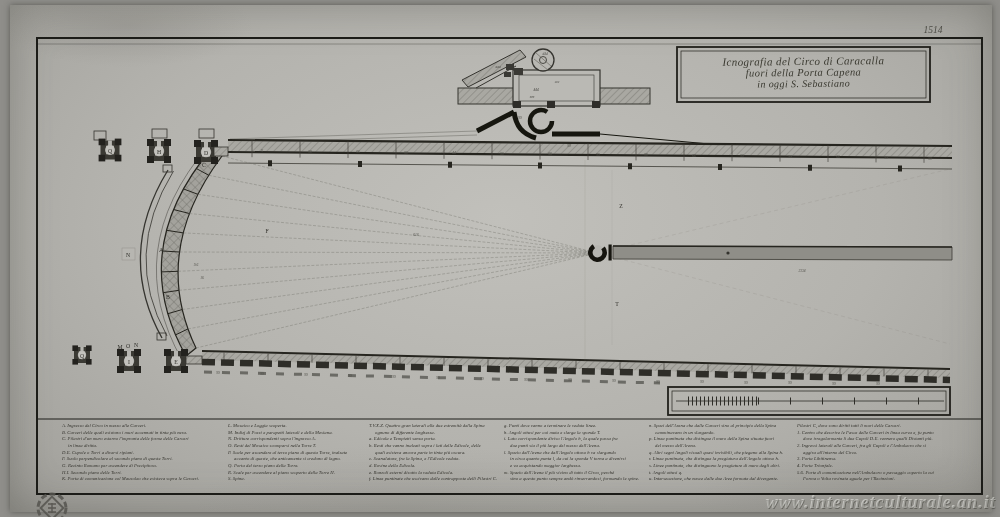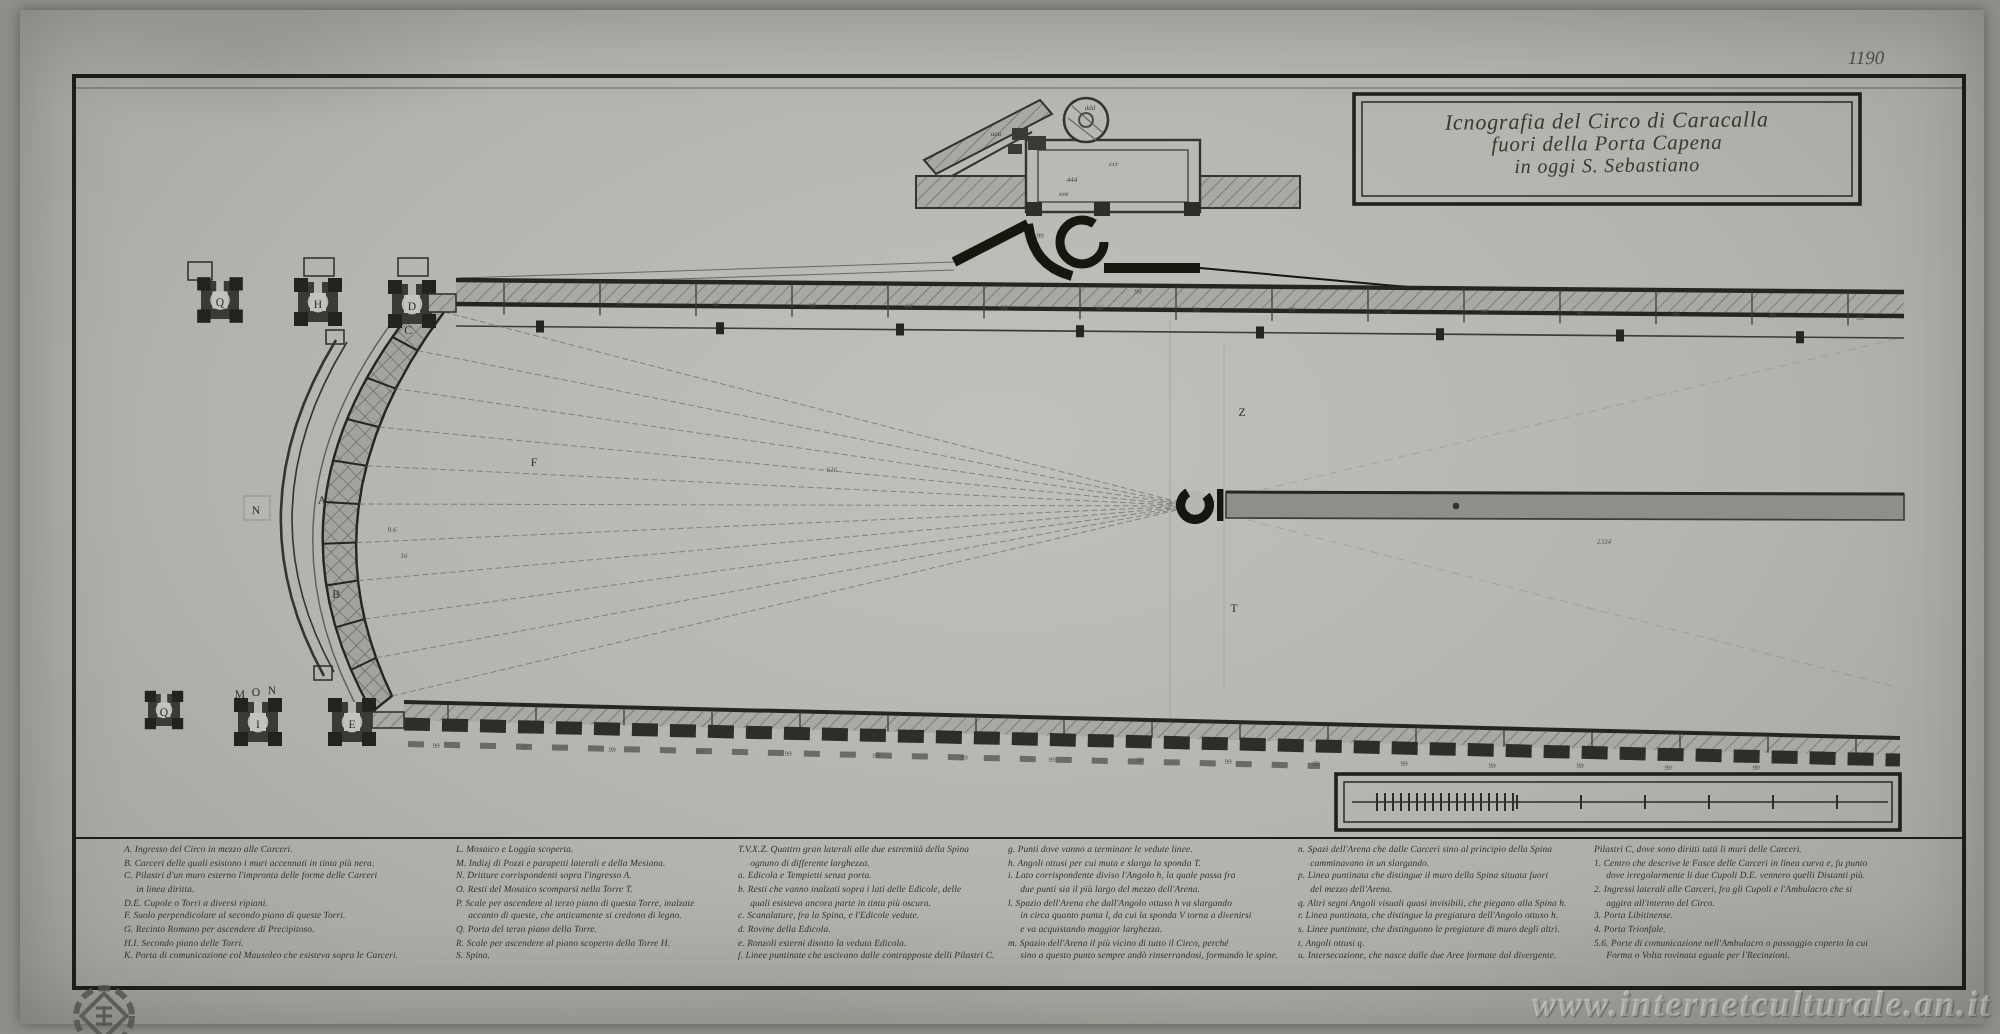--- a/index.html
+++ b/index.html
@@ -241,21 +241,21 @@
       <text x="834" y="385" class="m" text-anchor="middle">99</text>
       <text x="878" y="385" class="m" text-anchor="middle">99</text>
       <text x="498" y="68" class="i" text-anchor="middle">aaa</text>
       <text x="545" y="55" class="i" text-anchor="middle">ddd</text>
       <text x="557" y="83" class="i" text-anchor="middle">ccc</text>
       <text x="532" y="98" class="i" text-anchor="middle">eee</text>
       <text x="536" y="91" class="i" text-anchor="middle">444</text>
     </g>
 </svg>
 
-<div class="plateno">1190</div>
+<div class="plateno">1514</div>
 
 <div class="titlebox">
   <div class="t1">Icnografia del Circo di Caracalla</div>
   <div class="t2">fuori della Porta Capena</div>
   <div class="t3">in oggi S. Sebastiano</div>
 </div>
 
 <div>
   <div class="legend-col lc0"><div class="lgl">A. Ingresso del Circo in mezzo alle Carceri.</div><div class="lgl">B. Carceri delle quali esistono i muri accennati in tinta più nera.</div><div class="lgl">C. Pilastri d'un muro esterno l'impronta delle forme delle Carceri</div><div class="lgl">     in linea diritta.</div><div class="lgl">D.E. Cupole o Torri a diversi ripiani.</div><div class="lgl">F. Suolo perpendicolare al secondo piano di queste Torri.</div><div class="lgl">G. Recinto Romano per ascendere di Precipitoso.</div><div class="lgl">H.I. Secondo piano delle Torri.</div><div class="lgl">K. Porta di comunicazione col Mausoleo che esisteva sopra le Carceri.</div></div>
   <div class="legend-col lc1"><div class="lgl">L. Mosaico e Loggia scoperta.</div><div class="lgl">M. Indizj di Pozzi e parapetti laterali e della Mesiana.</div><div class="lgl">N. Dritture corrispondenti sopra l'ingresso A.</div><div class="lgl">O. Resti del Mosaico scomparsi nella Torre T.</div><div class="lgl">P. Scale per ascendere al terzo piano di questa Torre, inalzate</div><div class="lgl">     accanto di queste, che anticamente si credono di legno.</div><div class="lgl">Q. Porta del terzo piano della Torre.</div><div class="lgl">R. Scale per ascendere al piano scoperto della Torre H.</div><div class="lgl">S. Spina.</div></div>

